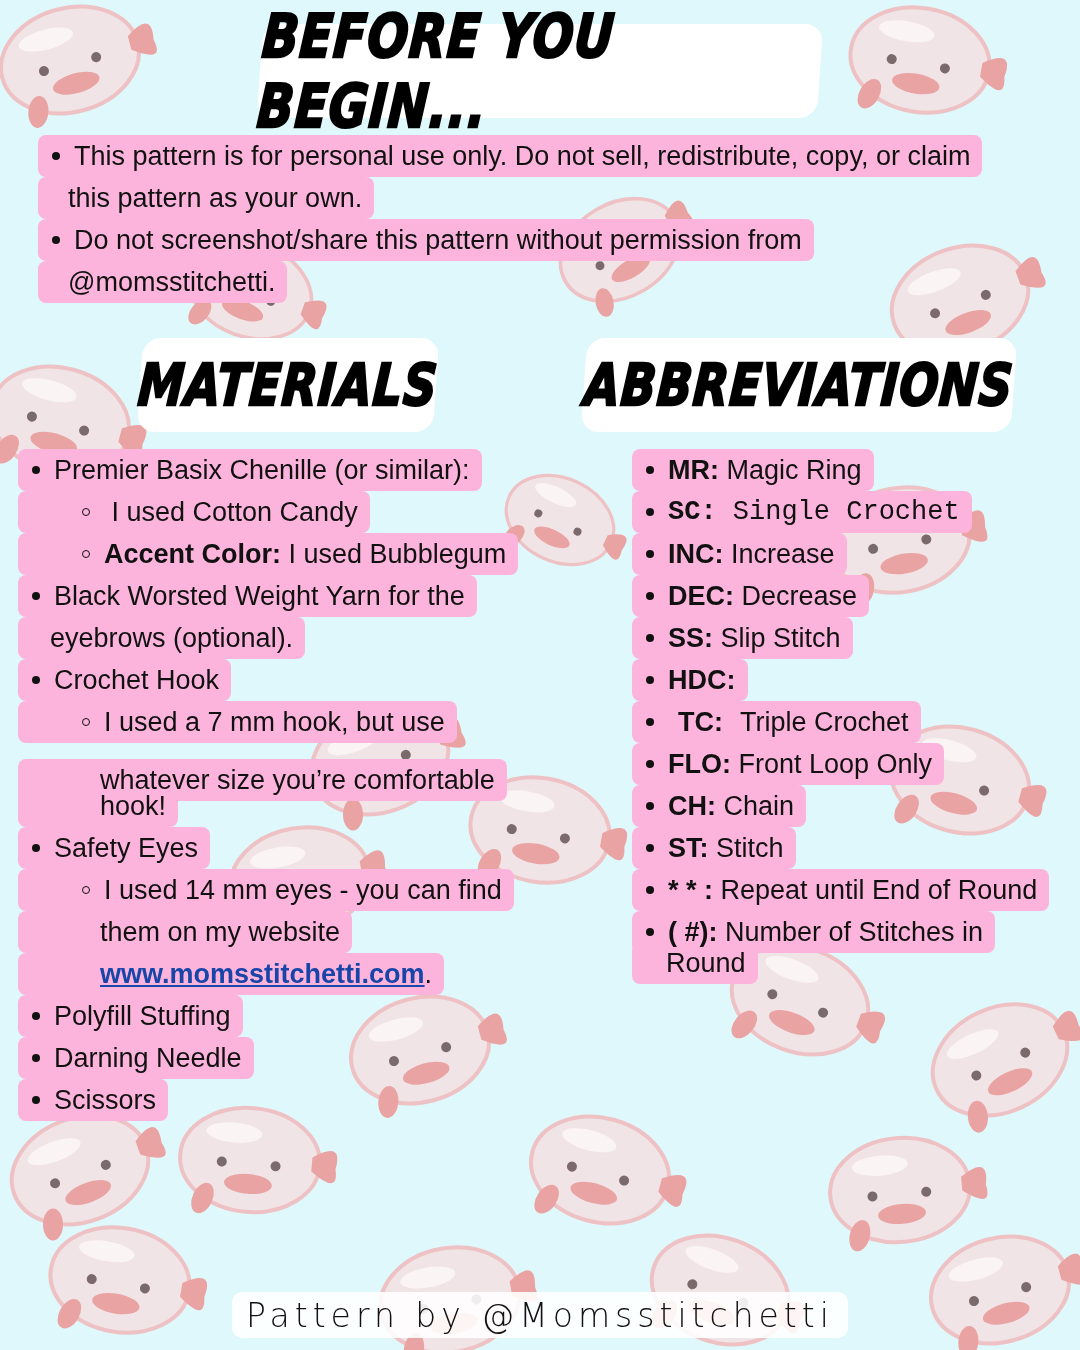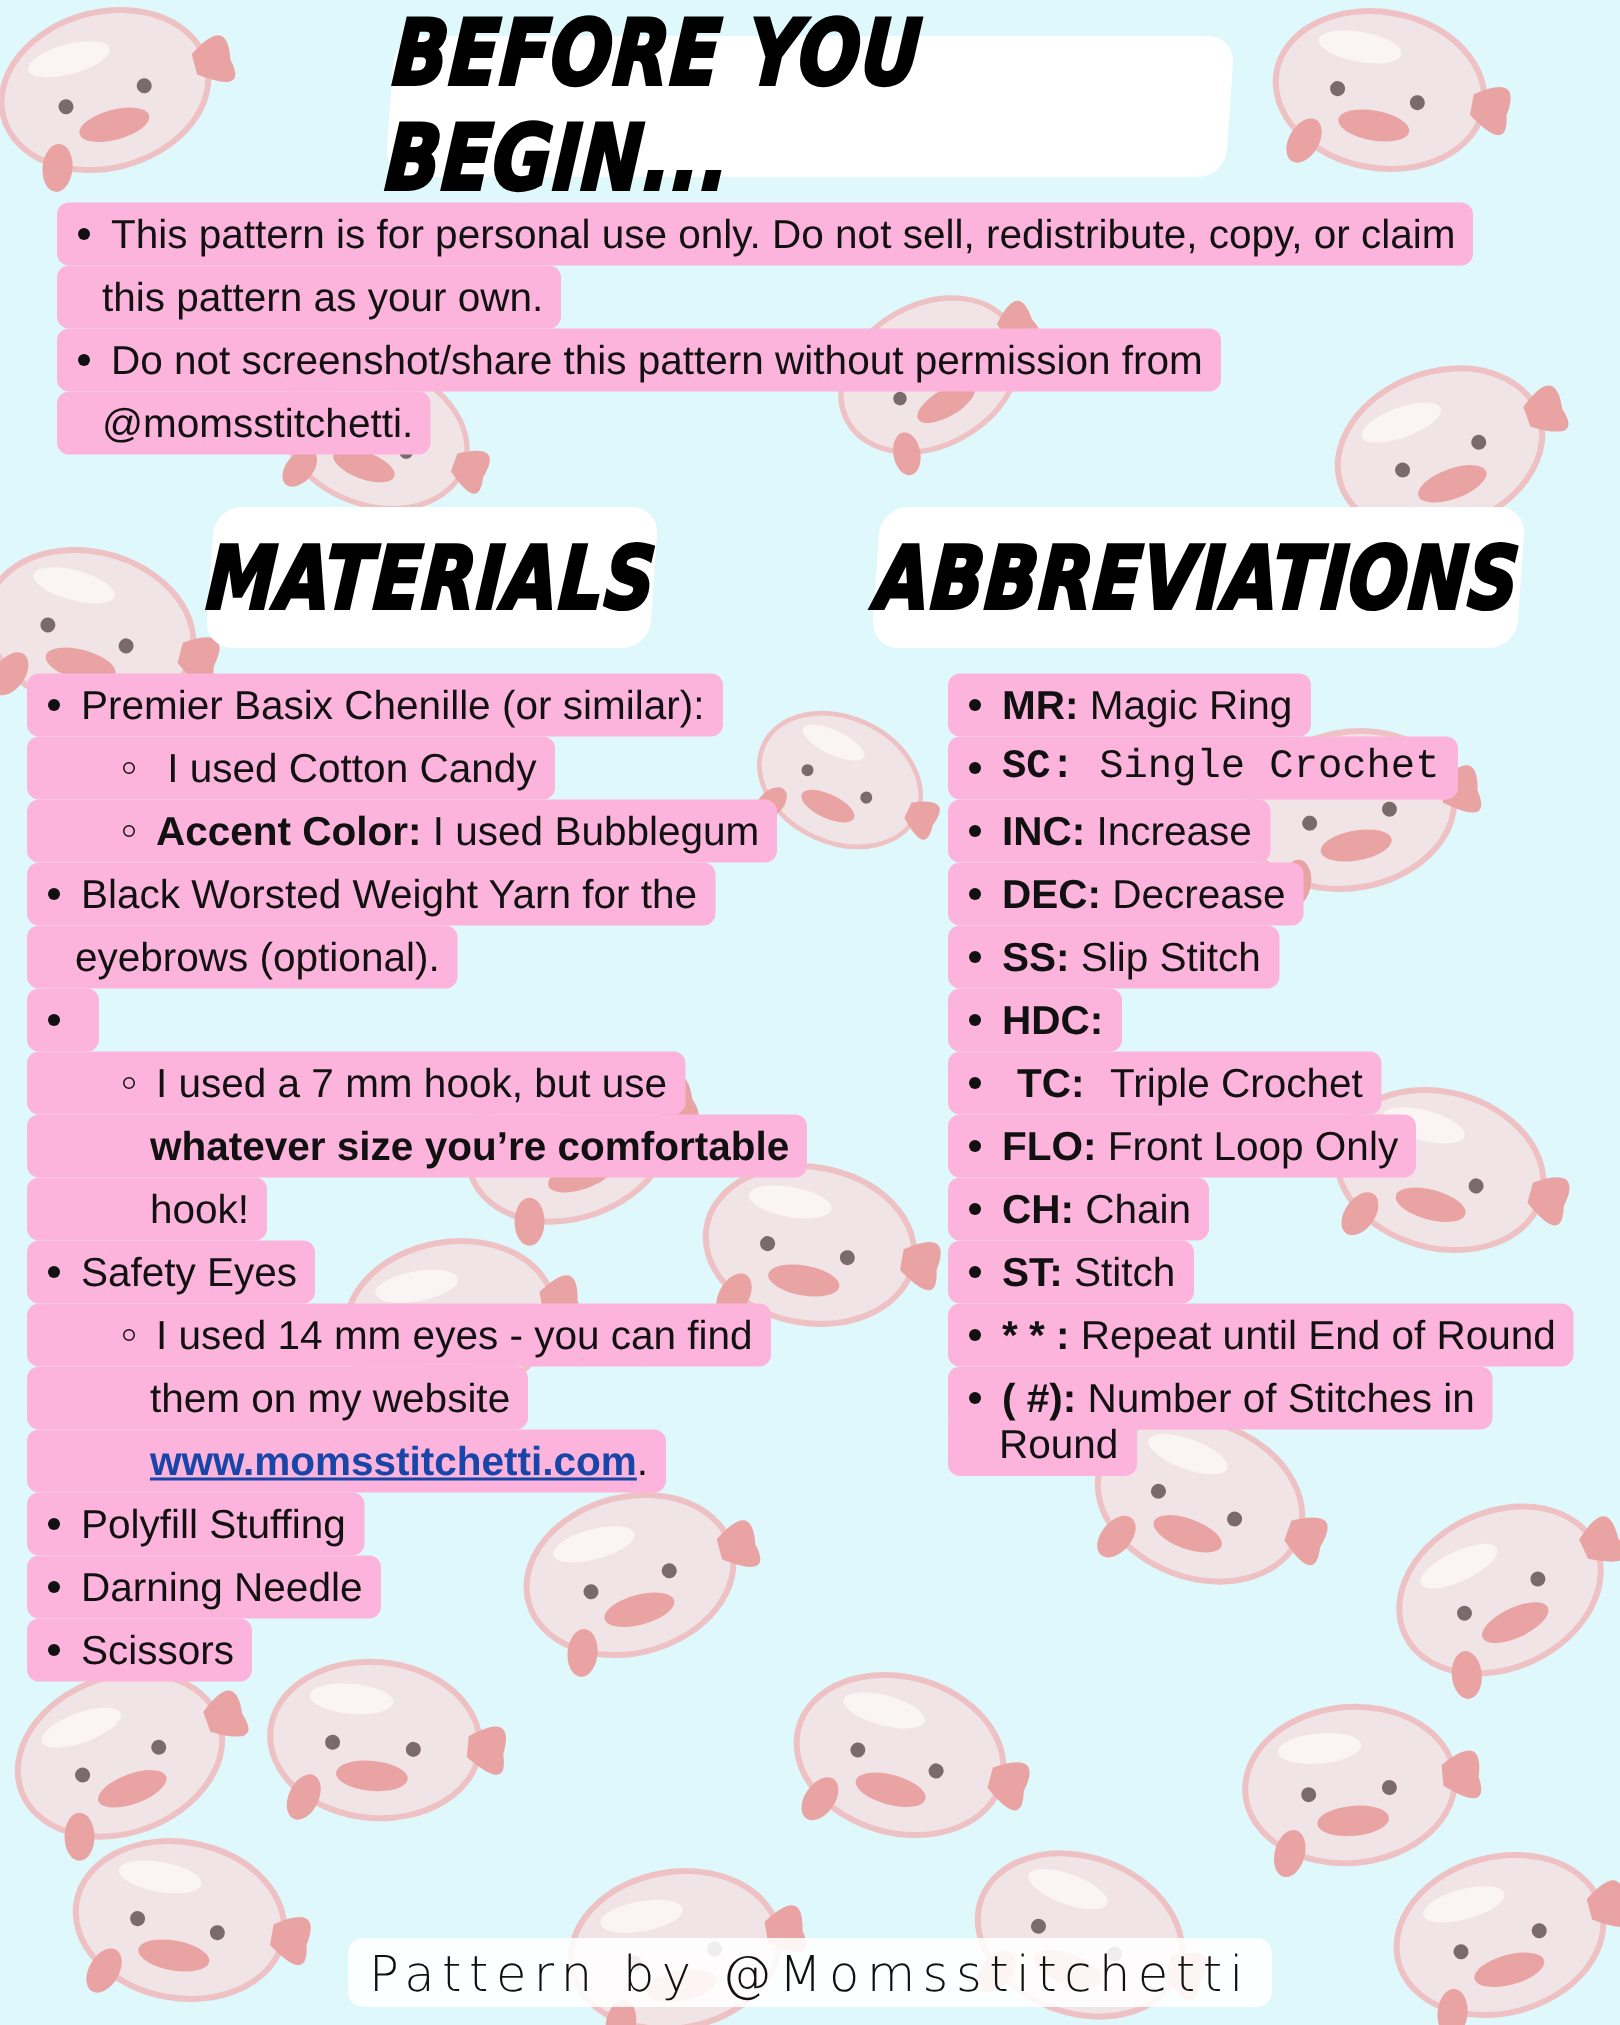--- a/index.html
+++ b/index.html
@@ -134,27 +134,28 @@
     <span class="bullet"></span>
     <span>Black Worsted Weight Yarn for the</span>
   </div>
   <div class="line" style="left:18px;top:168px;">
     <div class="bg-hl" style="left:-32px;"></div>
     <span>eyebrows (optional).</span>
   </div>
   <div class="line" style="left:0;top:210px;">
     <div class="bg-hl"></div>
     <span class="bullet"></span>
+    <span>Crochet Hook</span>
   </div>
   <div class="line" style="left:50px;top:252px;">
     <div class="bg-hl" style="left:-64px;"></div>
     <span class="sub-bullet"></span>
     <span>I used a 7 mm hook, but use</span>
   </div>
-  <div class="line" style="left:68px;top:294px;font-weight:bold;">
+  <div class="line" style="left:68px;top:310px;">
     <div class="bg-hl" style="left:-82px;"></div>
     <span>whatever size you’re comfortable</span>
   </div>
   <div class="line" style="left:68px;top:336px;">
     <div class="bg-hl" style="left:-82px;"></div>
     <span>hook!</span>
   </div>
   <div class="line" style="left:0;top:378px;">
     <div class="bg-hl"></div>
     <span class="bullet"></span>

